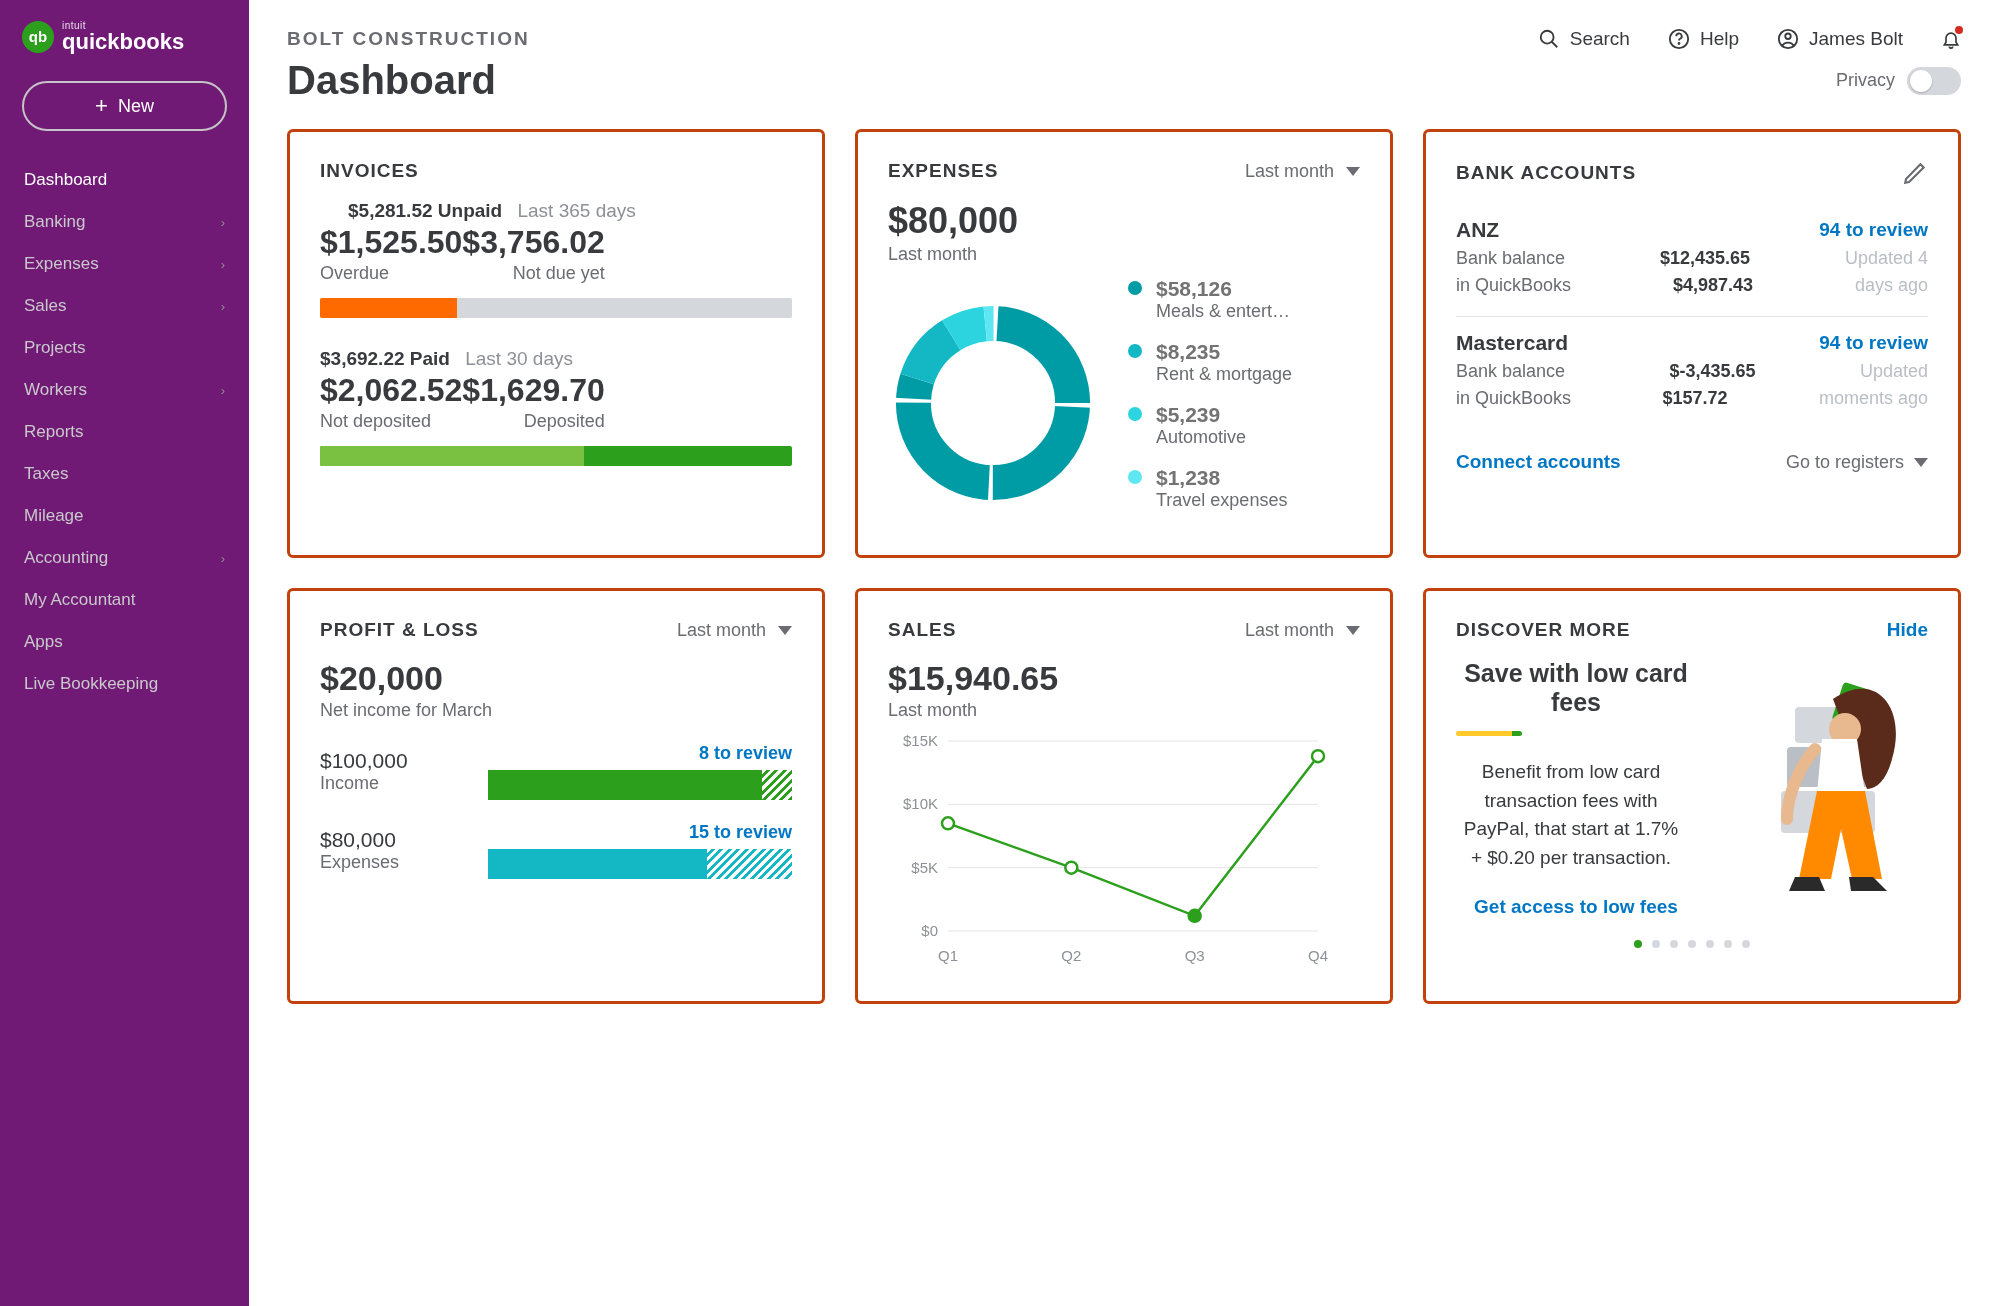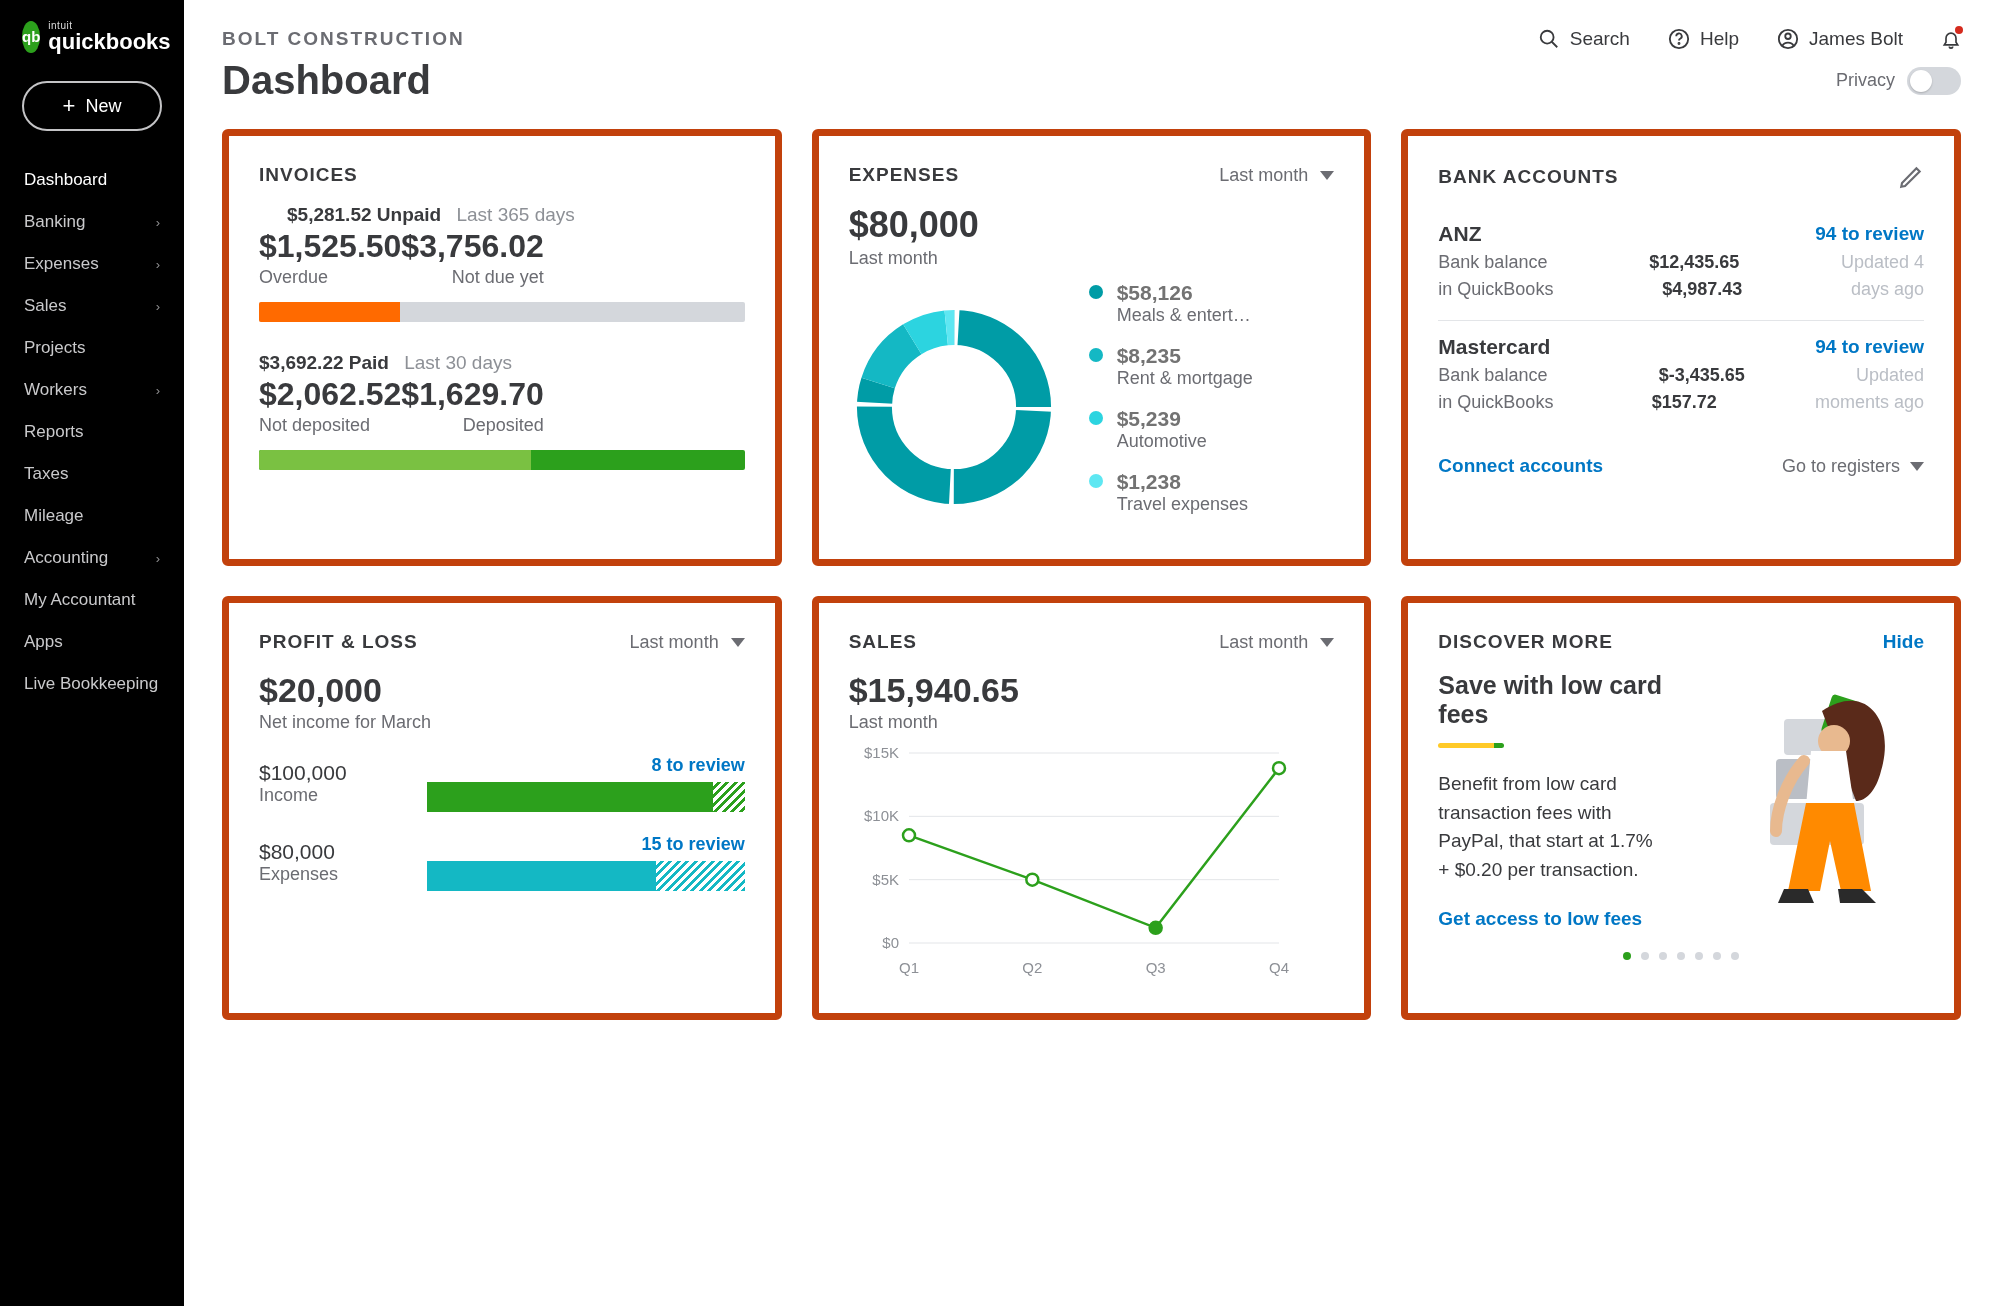--- a/index.html
+++ b/index.html
@@ -1,38 +1,38 @@
 <!DOCTYPE html>
 <html><head>
 <meta charset="utf-8">
 <style>
 * { box-sizing: border-box; margin: 0; padding: 0; }
 body { font-family: -apple-system, BlinkMacSystemFont, "Segoe UI", Helvetica, Arial, sans-serif; background: #fff; color: #393a3d; }
 .app { display: flex; width: 1999px; height: 1306px; transform-origin: top left; }
-.sidebar { width: 184px; background: #000000; color: #c4c4c6; padding: 20px 0 0 0; flex-shrink: 0; }
+.sidebar { width: 249px; background: #701a75; color: #c4c4c6; padding: 20px 0 0 0; flex-shrink: 0; }
 .logo-wrap { padding: 0 22px 18px; display: flex; align-items: center; gap: 8px; }
 .qb-badge { width: 32px; height: 32px; border-radius: 50%; background: #2ca01c; display: flex; align-items: center; justify-content: center; color: #fff; font-weight: 700; font-size: 15px; }
 .qb-word { color: #fff; font-size: 22px; font-weight: 600; line-height: 1; }
 .qb-intuit { color: #fff; font-size: 10px; opacity: .85; letter-spacing: .5px; }
 .new-btn { margin: 10px 22px 28px; border: 2px solid #c4c4c6; border-radius: 28px; padding: 10px 0; text-align: center; color: #fff; font-size: 18px; display: flex; align-items: center; justify-content: center; gap: 10px; cursor: pointer; }
 .nav-item { padding: 11px 24px; font-size: 17px; display: flex; justify-content: space-between; align-items: center; cursor: pointer; color: #c9c9cb; }
 .nav-item.active { color: #fff; }
 .chev { font-size: 13px; color: #8e8e90; }
 .main { flex: 1; padding: 28px 38px 28px 38px; overflow: hidden; }
 .topbar { display: flex; align-items: center; justify-content: space-between; margin-bottom: 8px; }
 .company { font-size: 19px; letter-spacing: 2px; color: #6b6c72; font-weight: 600; }
 .top-actions { display: flex; align-items: center; gap: 38px; color: #393a3d; }
 .top-action { display: flex; align-items: center; gap: 10px; font-size: 19px; cursor: pointer; }
 .page-head { display: flex; justify-content: space-between; align-items: center; margin-bottom: 26px; }
 .page-title { font-size: 40px; font-weight: 700; color: #393a3d; }
 .privacy { display: flex; align-items: center; gap: 12px; font-size: 18px; color: #6b6c72; }
 .toggle { width: 54px; height: 28px; background: #d4d7dc; border-radius: 14px; position: relative; cursor: pointer; }
 .toggle::after { content: ""; position: absolute; width: 22px; height: 22px; background: #fff; border-radius: 50%; top: 3px; left: 3px; box-shadow: 0 1px 2px rgba(0,0,0,.2); }
 .grid { display: grid; grid-template-columns: 1fr 1fr 1fr; gap: 30px; }
-.card { border: 7px solid #c2410c; border-radius: 6px; padding: 28px 30px 26px; background: #fff; }
+.card { border: 3px solid #c2410c; border-radius: 6px; padding: 28px 30px 26px; background: #fff; }
 .card-head { display: flex; justify-content: space-between; align-items: center; margin-bottom: 18px; }
 .card-title { font-size: 19px; font-weight: 700; letter-spacing: 1px; color: #393a3d; }
 .period { display: flex; align-items: center; gap: 8px; font-size: 18px; color: #6b6c72; cursor: pointer; }
 .big-num { font-size: 32px; font-weight: 700; color: #393a3d; }
 .sub-label { font-size: 18px; color: #6b6c72; margin-top: 2px; }
 .line-1 { font-size: 19px; color: #393a3d; }
 .gray-span { color: #8d9096; }
 .split-row { display: flex; justify-content: flex-start; align-items: flex-start; margin-top: 2px; }
 .col-left { }
 .col-right { text-align: right; }
@@ -66,21 +66,21 @@
 .pl-bar { height: 30px; position: relative; }
 .pl-bar-fill { height: 100%; }
 .pl-hatch { position: absolute; right: 0; top: 0; height: 100%; width: 34px; background-image: repeating-linear-gradient(135deg, transparent, transparent 3px, currentColor 3px, currentColor 6px); }
 .disc-head { font-size: 25px; font-weight: 700; color: #393a3d; margin-bottom: 14px; max-width: 240px; }
 .disc-rule { height: 5px; width: 66px; border-radius: 3px; margin: 10px 0 22px; background: linear-gradient(to right, #ffca28 85%, #2ca01c 85%); }
 .disc-body { font-size: 19px; color: #393a3d; line-height: 1.5; max-width: 230px; margin-top: 16px; }
 .disc-cta { color: #0077c5; font-size: 19px; font-weight: 600; margin-top: 24px; cursor: pointer; }
 .carousel-dots { display: flex; gap: 10px; justify-content: center; margin-top: 22px; }
 .c-dot { width: 8px; height: 8px; border-radius: 50%; background: #d4d7dc; }
 .c-dot.active { background: #2ca01c; }
-.disc-flex { display: flex; gap: 20px; }
+.disc-flex { display: flex; gap: 20px; text-align: center; }
 .illus { flex: 1; display: flex; align-items: center; justify-content: center; }
 .pencil { width: 26px; height: 26px; color: #6b6c72; cursor:pointer; }
 .tri { display: inline-block; width: 0; height: 0; border-left: 7px solid transparent; border-right: 7px solid transparent; border-top: 9px solid #6b6c72; margin-left: 4px; }
 .bell { position: relative; }
 .bell-dot { position: absolute; top: -2px; right: -2px; width: 8px; height: 8px; background: #d52b1e; border-radius: 50%; }
 </style>
 </head>
 <body>
 
 <div class="app">

